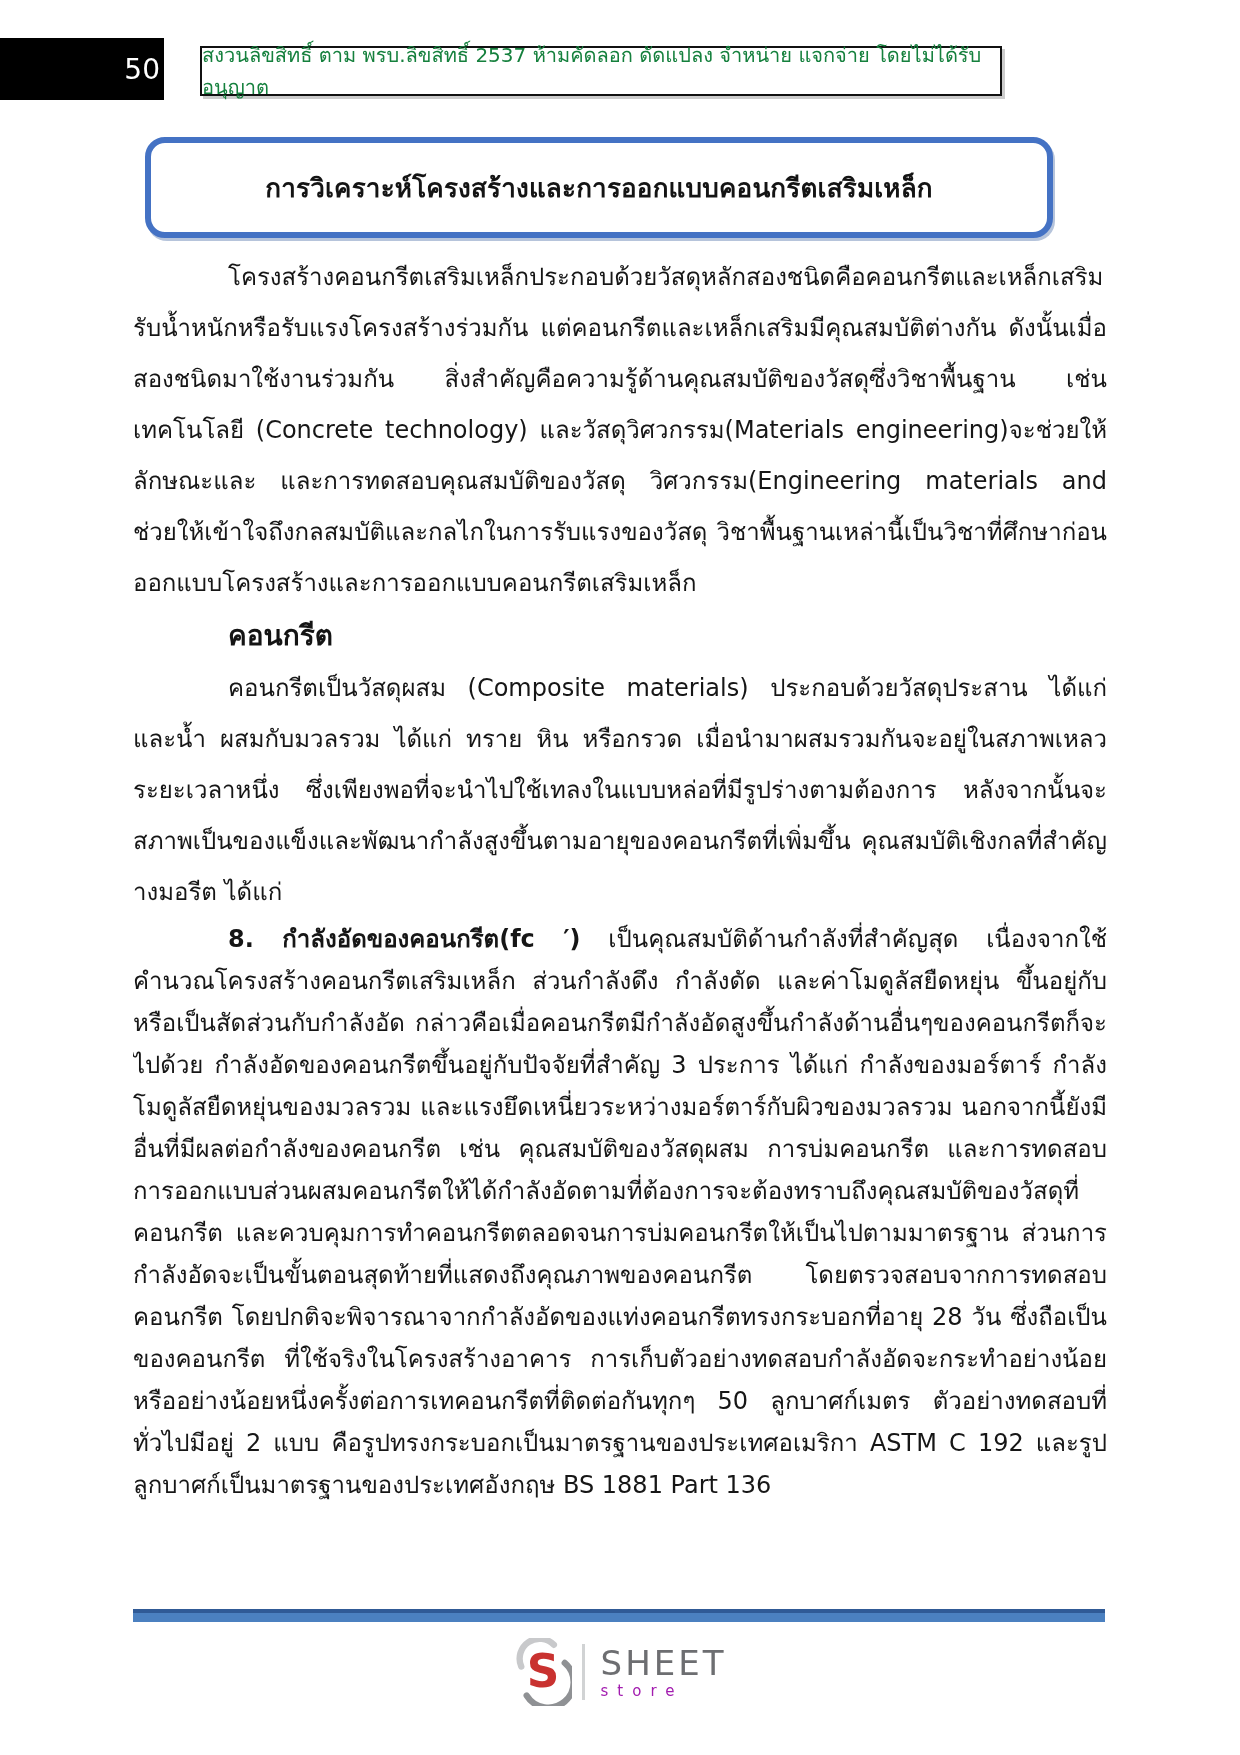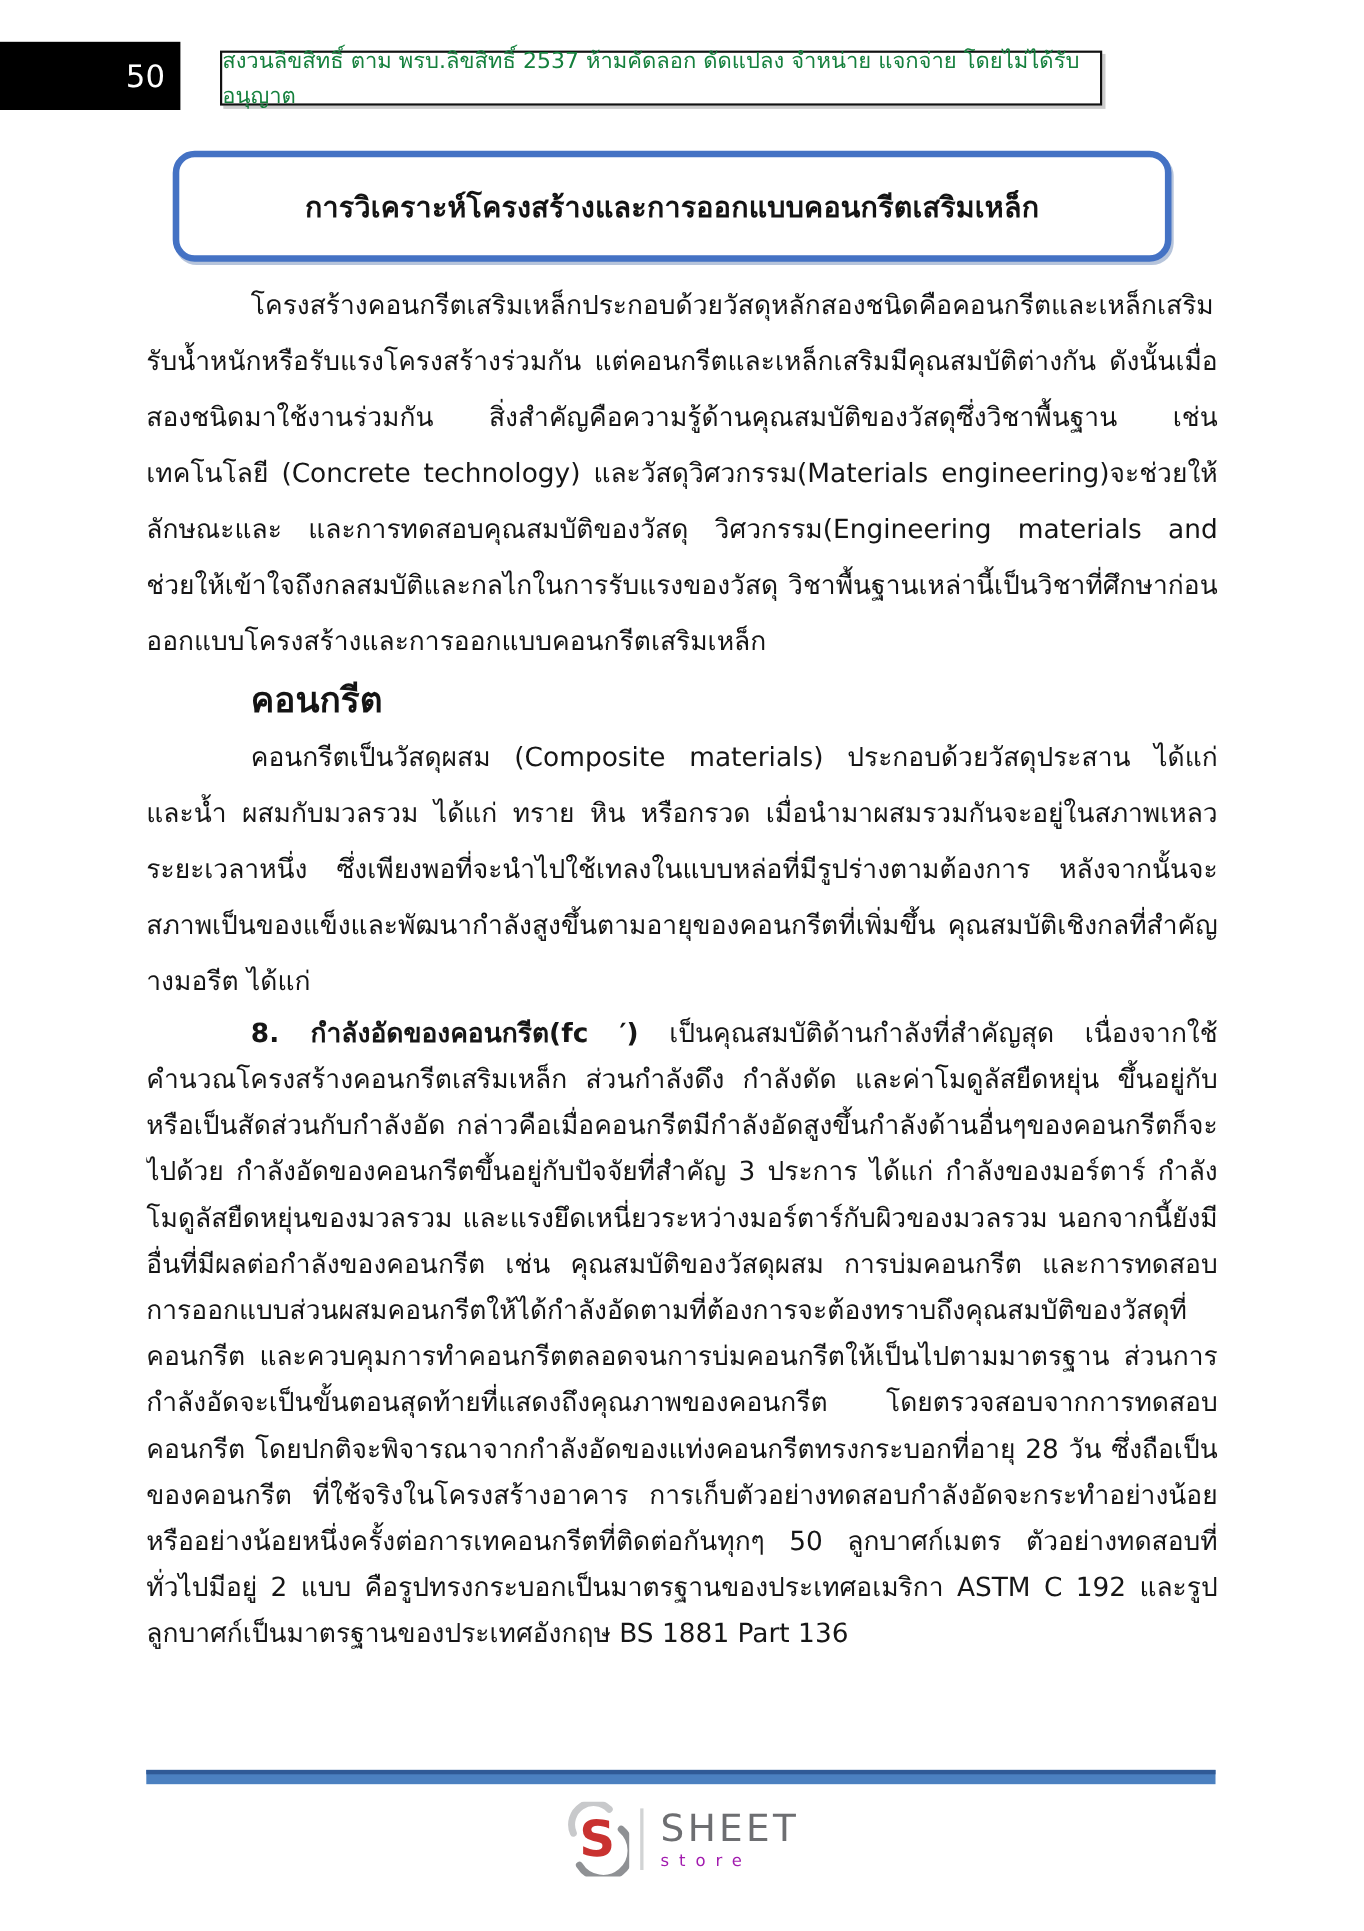--- a/index.html
+++ b/index.html
@@ -9,40 +9,39 @@
     background:#ffffff;
     font-family:"DejaVu Sans","Liberation Sans",sans-serif;
     color:#161616;
     overflow:hidden;
   }
   
   .pagenum-box{
     position:absolute;left:0;top:38px;width:164px;height:62px;
     background:#000000;color:#ffffff;
     display:flex;align-items:center;justify-content:flex-end;
-    padding-right:14px;box-sizing:border-box;
+    padding-right:4px;box-sizing:border-box;
     font-size:28px;
   }
   .copyright-box{
     position:absolute;left:200px;top:46px;width:802px;height:50px;
     border:2px solid #111111;background:#ffffff;
     box-shadow:3px 3px 0 rgba(110,110,110,0.35);
     display:flex;align-items:center;justify-content:center;
     box-sizing:border-box;
     font-size:20px;color:#15803d;
   }
   
   .title-box{
     position:absolute;left:145px;top:137px;width:908px;height:101px;
     border:6px solid #4472c4;border-radius:20px;
     box-shadow:2px 3px 0 rgba(47,85,151,0.35);
     background:#ffffff;
     display:flex;align-items:center;justify-content:center;
     box-sizing:border-box;
-    margin-left:12px;
   }
   .title-box h1{
     margin:0;font-size:26px;font-weight:bold;color:#141414;
     letter-spacing:0.2px;
   }
   
   .content{
     position:absolute;left:133px;top:252px;width:974px;
     font-size:24px;
   }
@@ -50,21 +49,21 @@
     text-align:justify;
     text-align-last:justify;
     overflow:hidden;
   }
   .para-spacious .ln{line-height:51px;height:51px;}
   .para-tight .ln{line-height:42px;height:42px;}
   .para .ln.first{text-indent:95px;}
   .para .ln.last{text-align-last:left;}
   .sub-heading{
     margin:0;padding-left:95px;
-    font-size:32px;font-weight:bold;color:#141414;
+    font-size:28px;font-weight:bold;color:#141414;
     line-height:54px;height:54px;
   }
   
   .footer-bar{
     position:absolute;left:133px;top:1609px;width:972px;height:9px;
     background:#4b80c0;border-top:4px solid #305a96;
   }
   .logo{
     position:absolute;left:0;top:1632px;width:1240px;height:80px;
     display:flex;align-items:center;justify-content:center;

